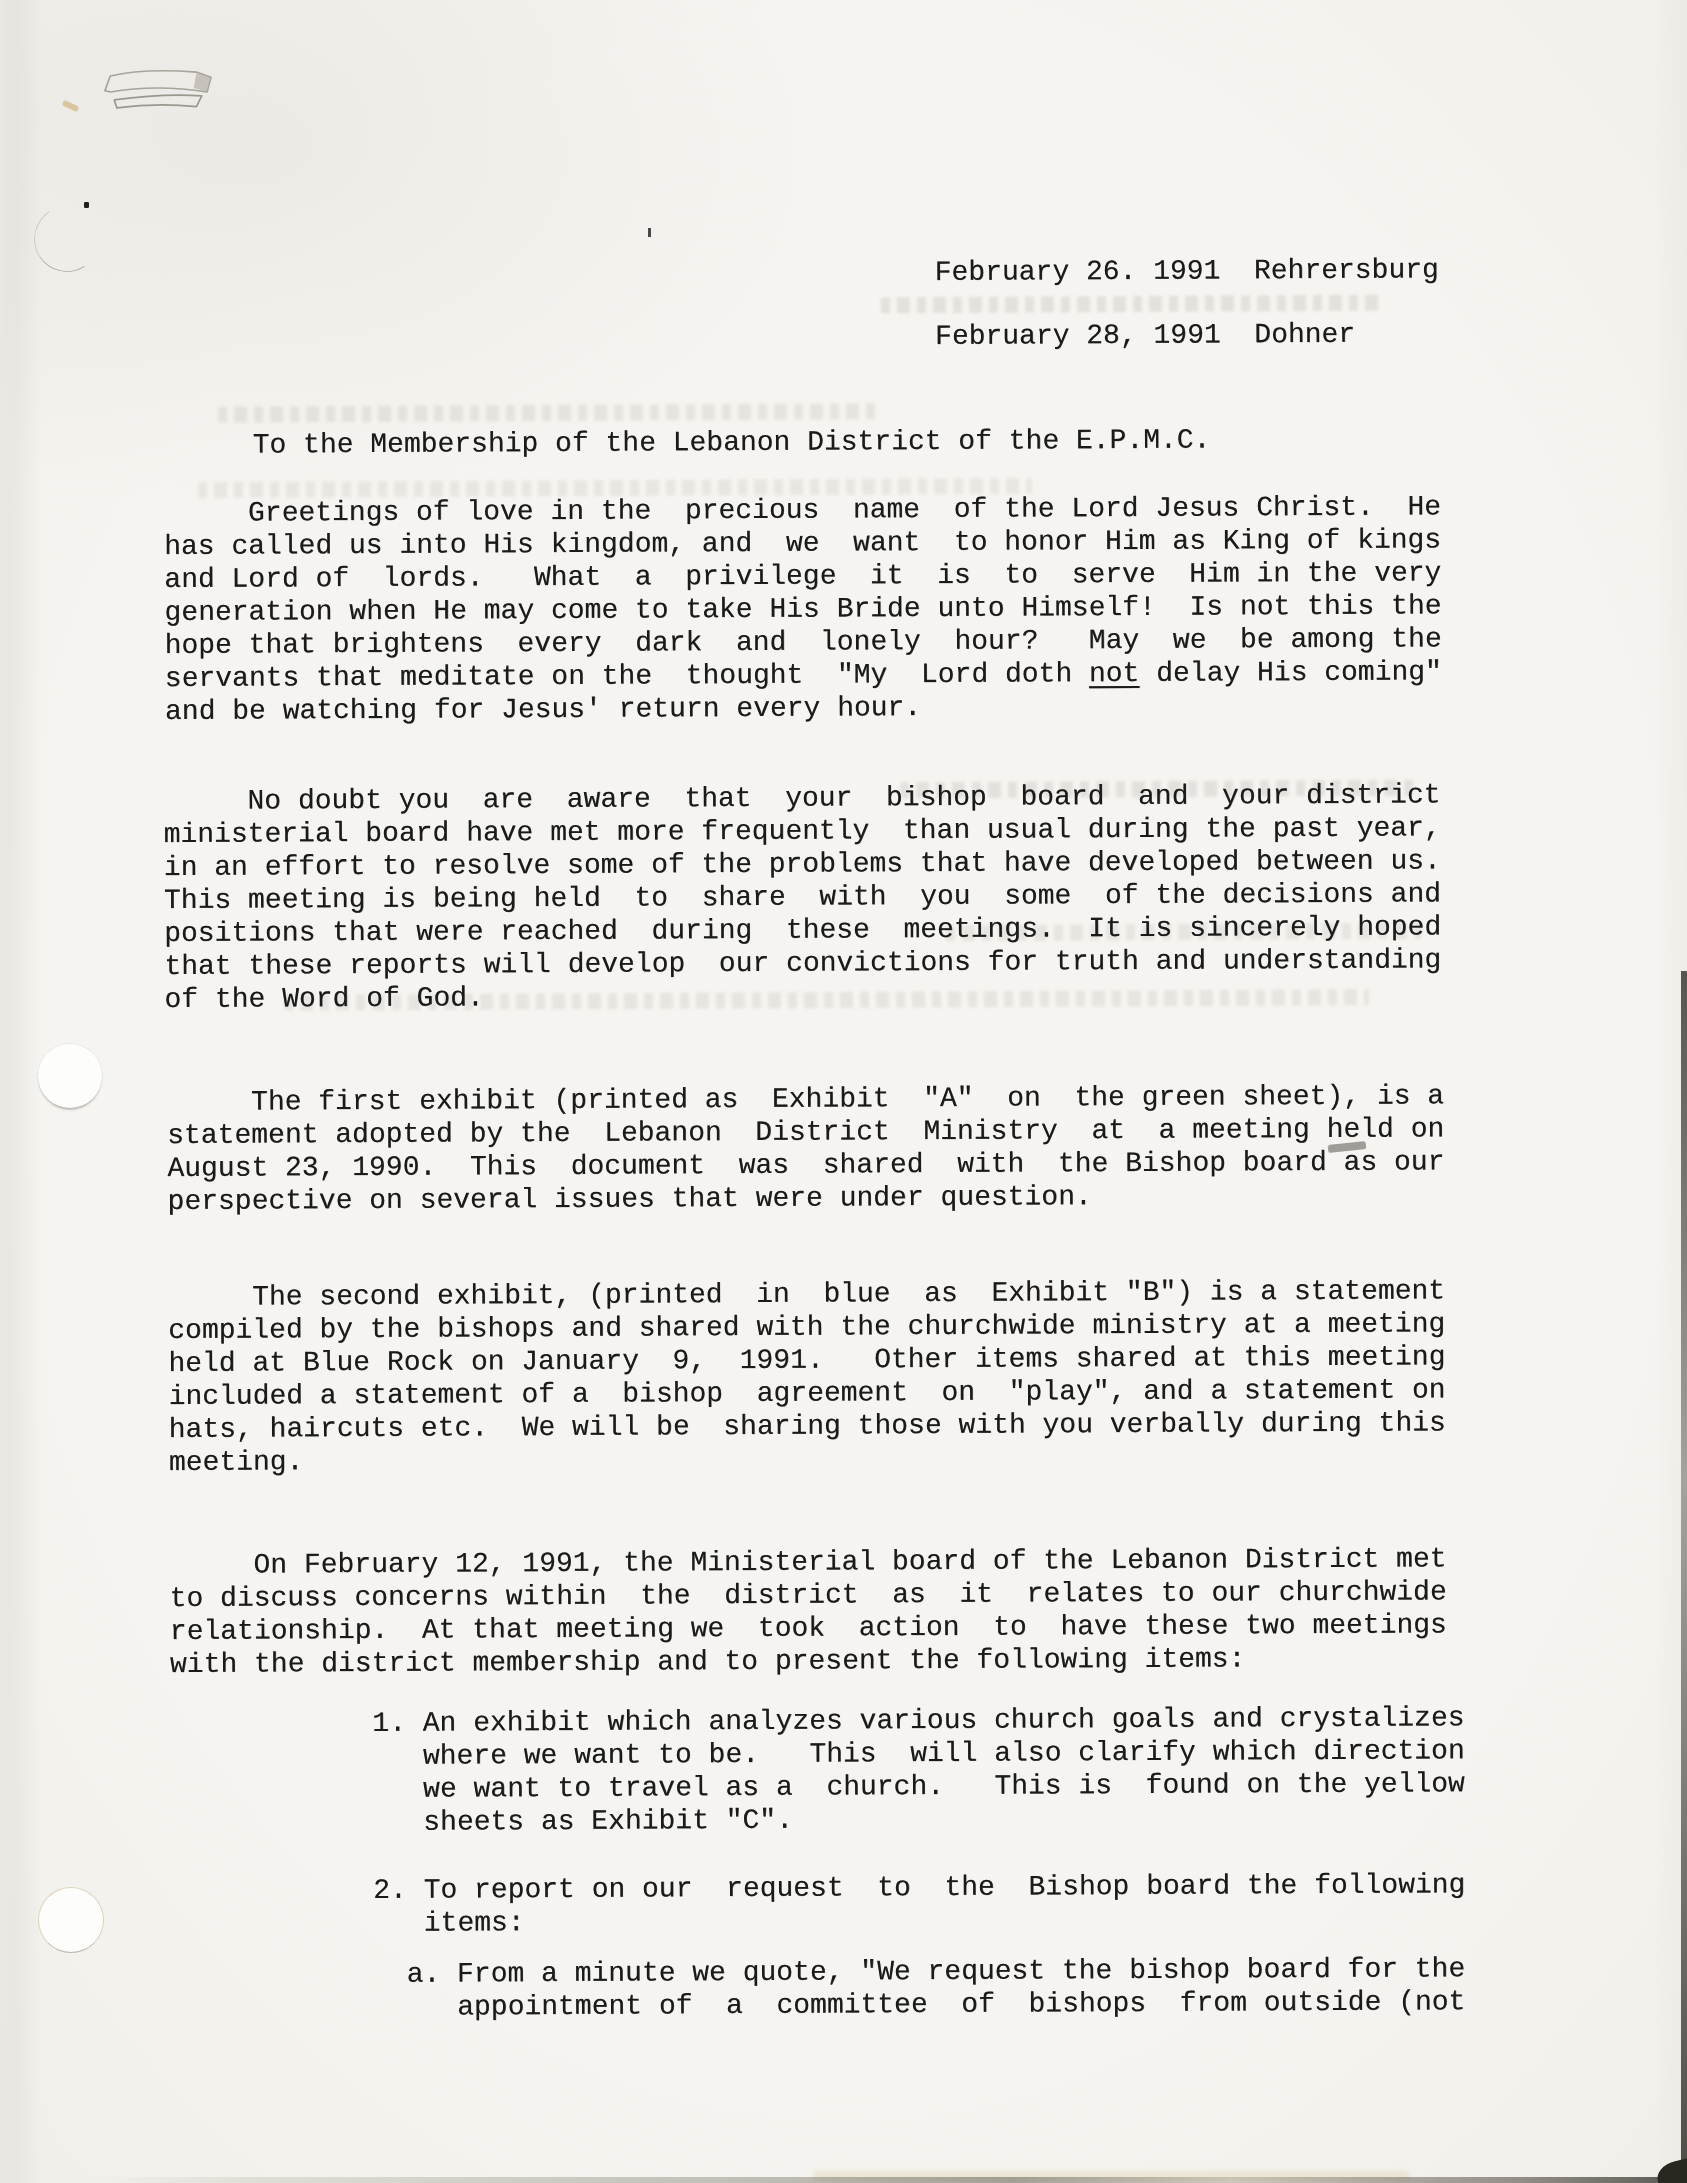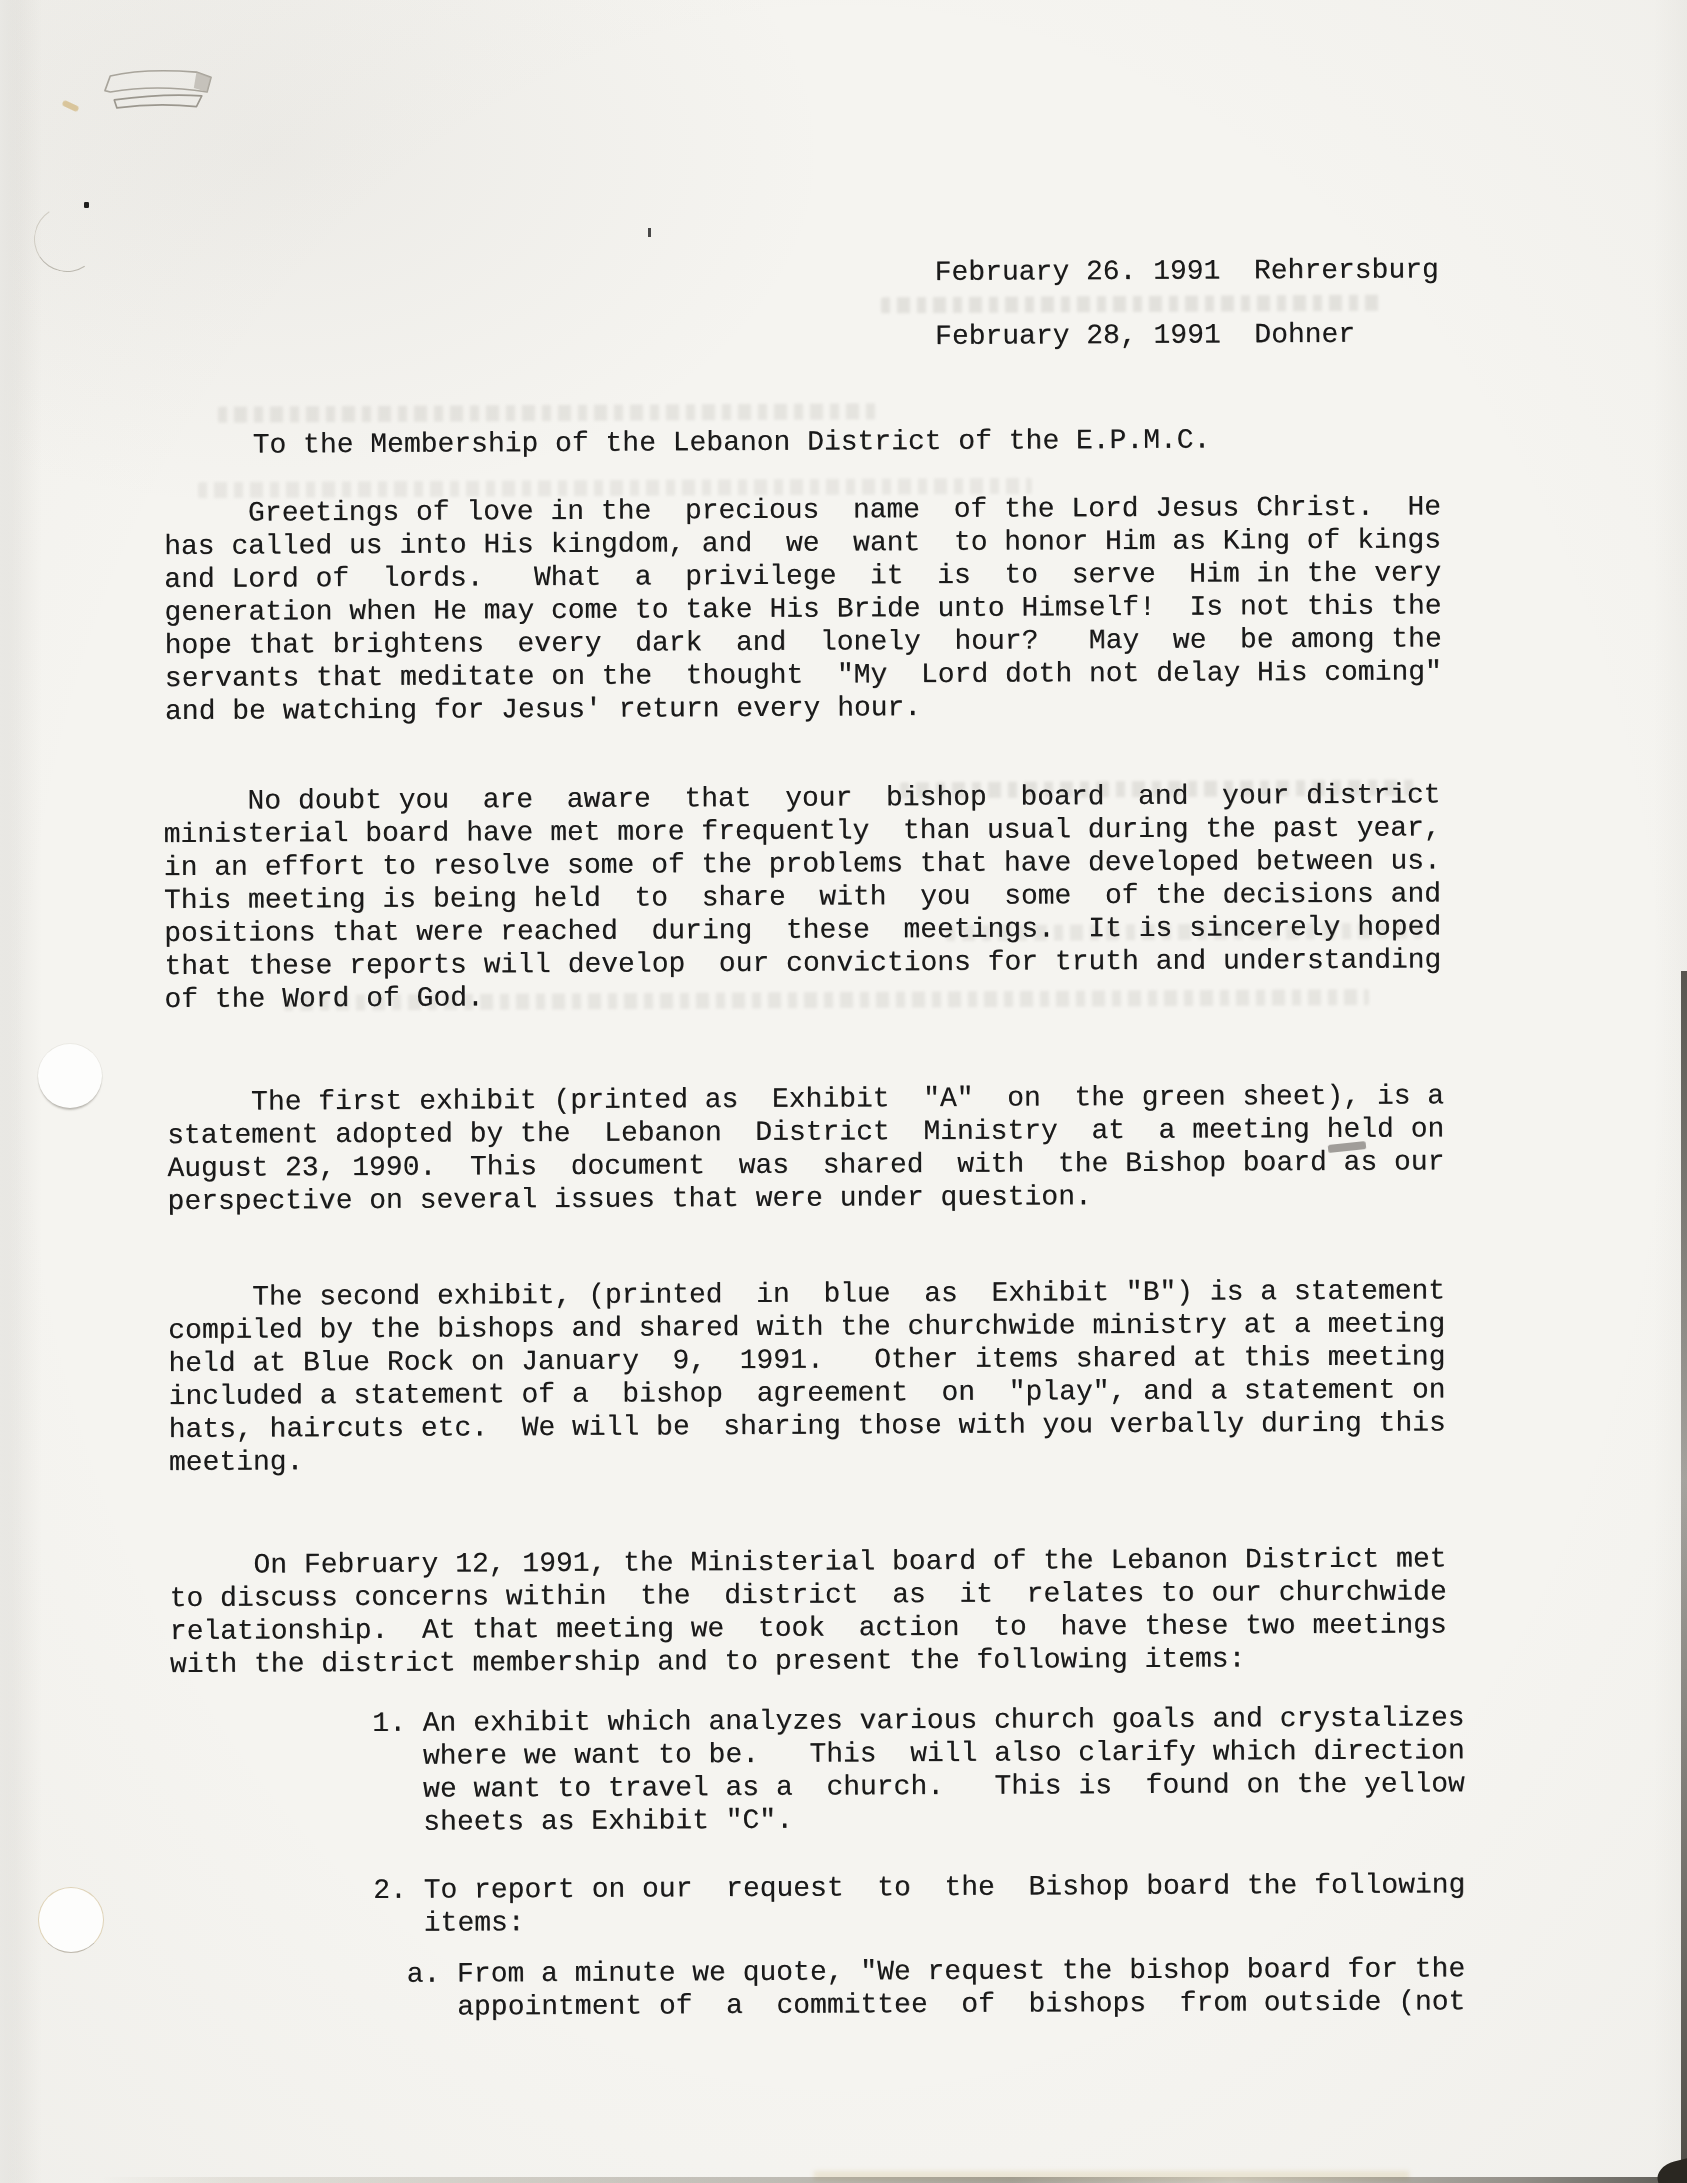--- a/index.html
+++ b/index.html
@@ -23,20 +23,21 @@
     transform:rotate(-0.3deg);transform-origin:165px 1092px;
     color:#1a1a1a;
     text-shadow:0.3px 0.2px 0.5px rgba(25,25,25,.55);
   }
   .tblock{
     position:absolute;white-space:pre-wrap;
     font-size:28px;line-height:33px;width:1356px;
   }
   .dates{line-height:64px;width:662px;}
   .uword{
+    text-decoration:underline;
     text-decoration-thickness:2px;
     text-underline-offset:4.6px;
   }
   
   .staple{position:absolute;left:97px;top:60px;width:126px;height:52px;}
   .hole{position:absolute;border-radius:50%;width:64px;height:64px;}
   .hole-top{
     left:34px;top:206px;background:transparent;border:1.3px solid transparent;
     border-bottom-color:#b3afa5;border-left-color:#ccc8be;
     transform:rotate(12deg);opacity:.85;

